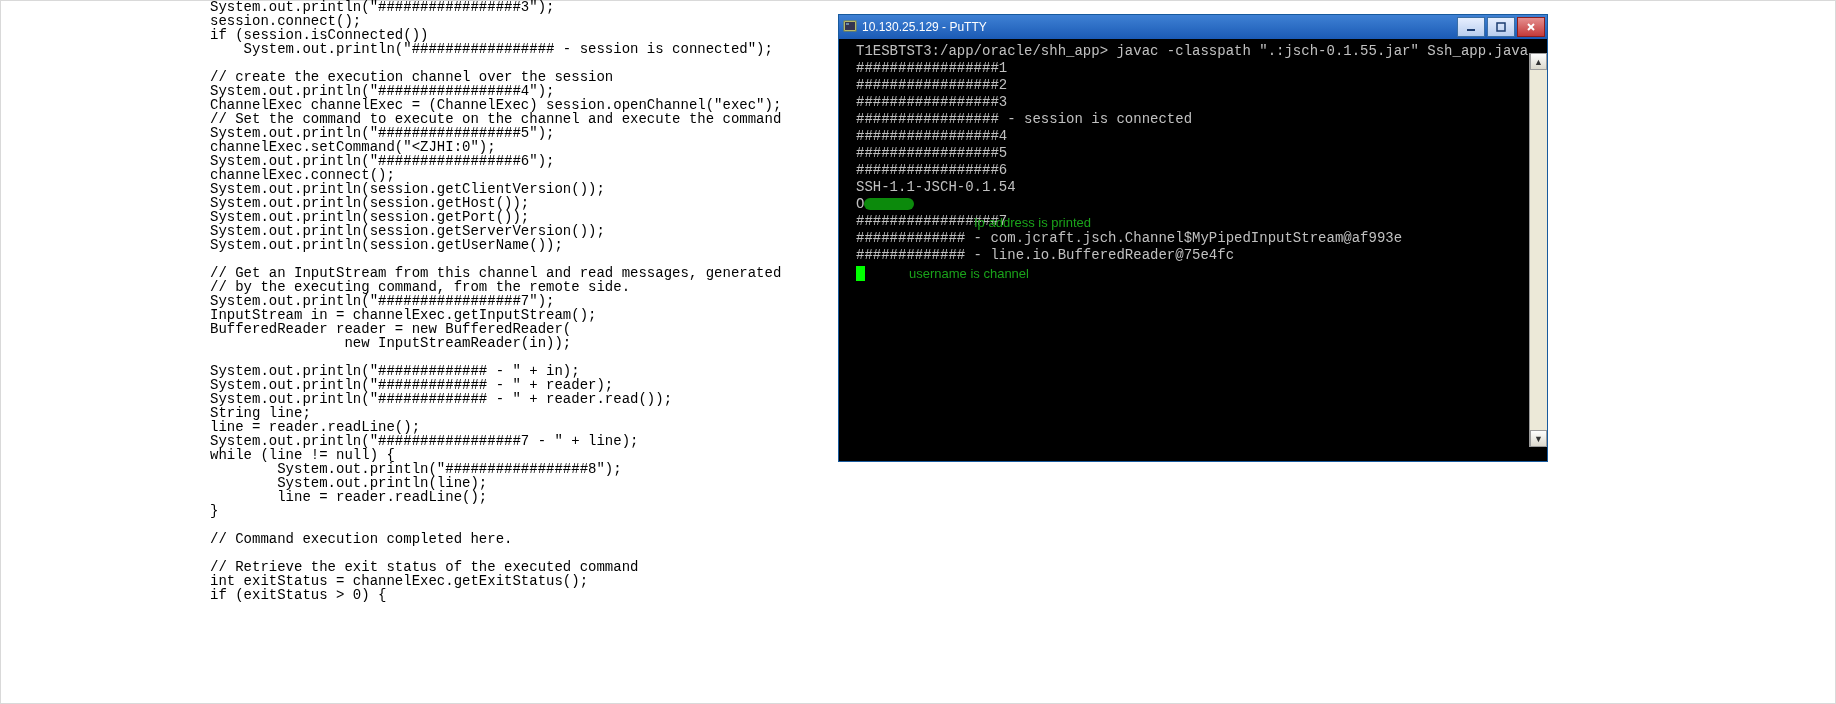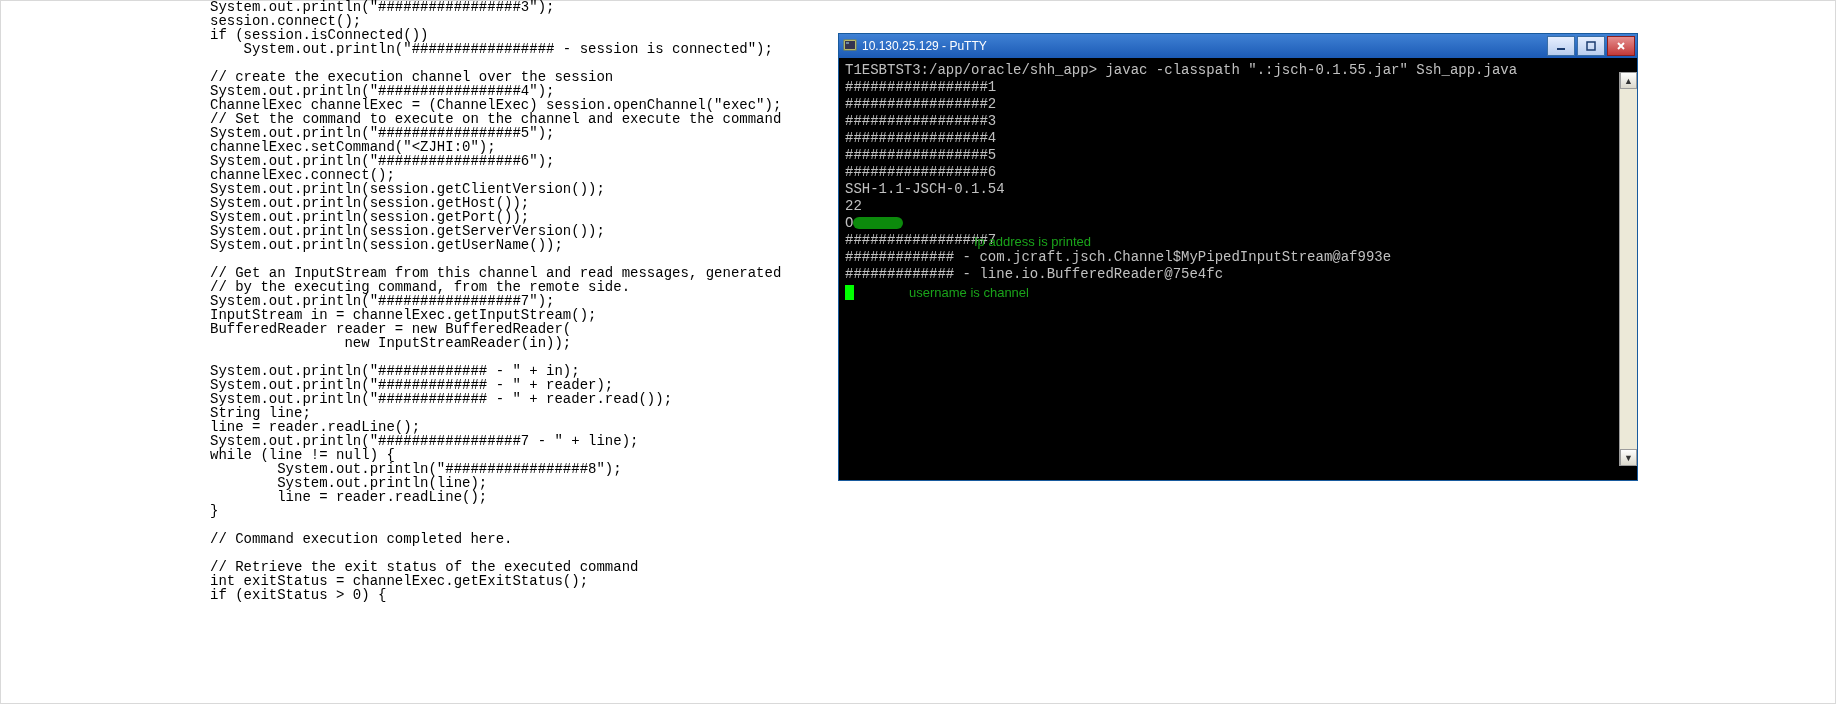--- a/index.html
+++ b/index.html
@@ -18,24 +18,23 @@
     font-size:14px;
     line-height:14px;
     color:#000;
     white-space:pre;
     font-family:"Courier New",monospace;
   }
   
   .putty {
     position:absolute;
     left:838px; top:14px;
-    width:800px;
+    width:710px;
     background:#000;
     border:1px solid #185a9d;
-    margin-top:19px;
   }
   .titlebar {
     height:24px;
     background:linear-gradient(#3f81d4,#1b5ab5);
     display:flex;
     align-items:center;
     color:#fff;
     font-family:Tahoma,Arial,sans-serif;
     font-size:12px;
     padding-left:4px;
@@ -50,21 +49,21 @@
     width:28px; height:20px; margin-top:2px; margin-right:2px;
     background:linear-gradient(#e7efff,#b8cdee);
     border:1px solid #3a6ea5;
     display:flex; align-items:center; justify-content:center;
     color:#1b3c70; font-size:10px; font-weight:bold;
     font-family:Arial,sans-serif;
   }
   .win-btn.close { color:#fff; background:linear-gradient(#e58f8f,#c33a3a); border-color:#8b1f1f; }
   .term {
     background:#000;
-    padding:4px 6px 8px 6px;
+    padding:4px 6px 8px 17px;
     position:relative;
     min-height:422px;
   }
   .term-line {
     font-family:"Courier New",monospace;
     font-size:14px;
     line-height:17px;
     color:#c0c0c0;
     white-space:pre;
   }
@@ -190,25 +189,25 @@
       </div>
     </div>
   </div>
 
   <div class="term" id="term-body">
 
   <div class="term-line">T1ESBTST3:/app/oracle/shh_app&gt; javac -classpath ".:jsch-0.1.55.jar" Ssh_app.java</div>
       <div class="term-line">#################1</div>
       <div class="term-line">#################2</div>
       <div class="term-line">#################3</div>
+      <div class="term-line">################# - session is connected</div>
       <div class="term-line">#################4</div>
       <div class="term-line">#################5</div>
       <div class="term-line">#################6</div>
       <div class="term-line">SSH-1.1-JSCH-0.1.54</div>
-      <div class="term-line">22</div>
       <div class="term-line">O<span class="redact" style="width: 50px; margin-left: 0px;"></span></div>
       <div class="term-line">#################7</div>
       <div class="term-line">############# - com.jcraft.jsch.Channel$MyPipedInputStream@af993e</div>
       <div class="term-line">############# - line.io.BufferedReader@75e4fc</div>
       <div class="term-line"><span class="cursor-block"></span></div>
       <div class="ann" style="left: 135px; top: 176px;">Ip address is printed</div>
       <div class="ann" style="left: 70px; top: 227px;">username is channel</div>
     </div>
 
   <div class="v-scroll">

